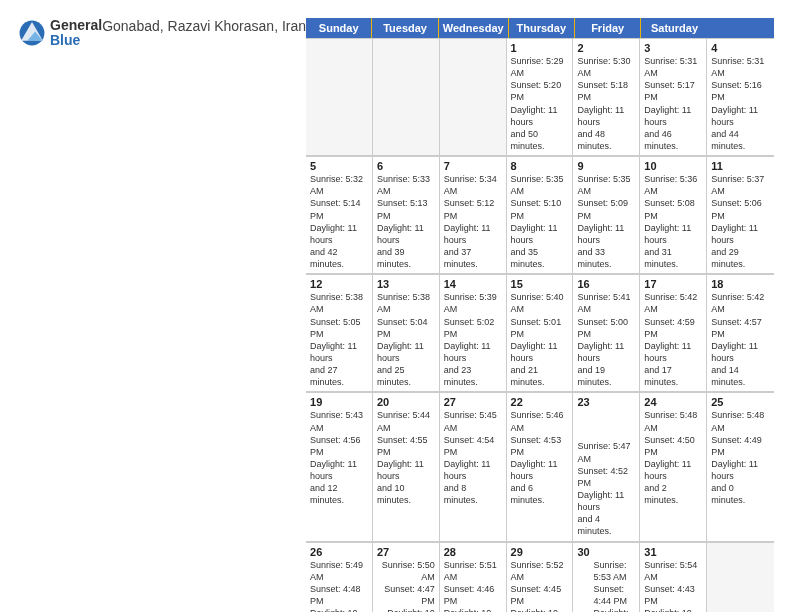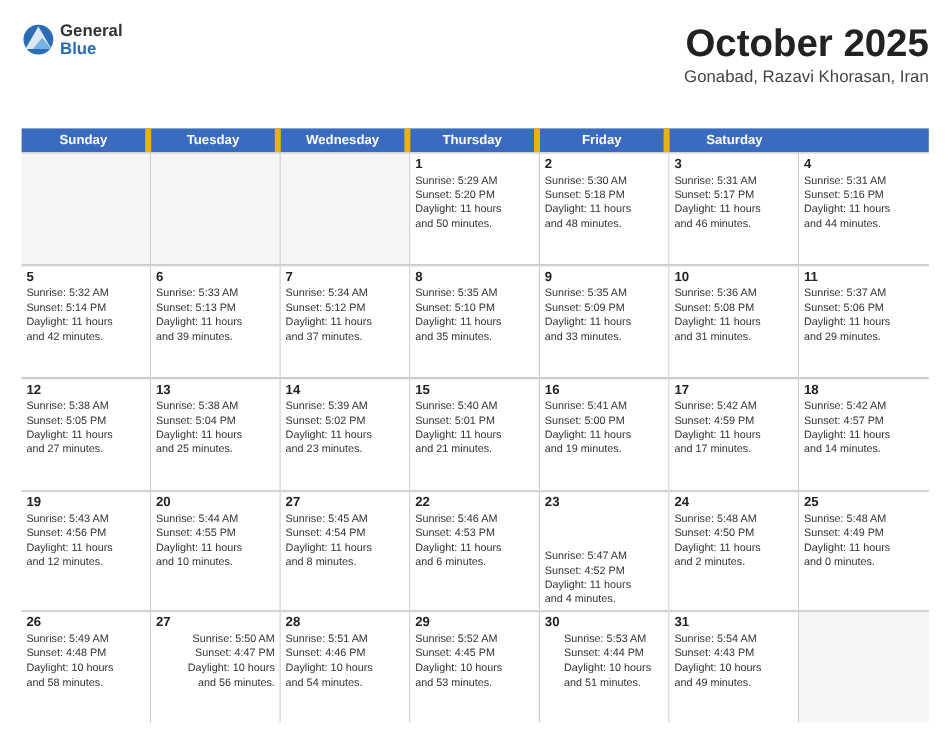--- a/index.html
+++ b/index.html
@@ -8,22 +8,20 @@
       background: #fff;
       width: 792px;
       height: 612px;
       overflow: hidden;
     }
     .page {
       width: 792px;
       height: 612px;
       padding: 18px 18px 10px 18px;
       display: flex;
-      flex-direction: column;
-      gap: 28px;
     }
     .header {
       display: flex;
       justify-content: space-between;
       align-items: flex-start;
       margin-bottom: 8px;
     }
     .logo {
       display: flex;
       align-items: center;
@@ -69,21 +67,21 @@
       display: grid;
       grid-template-columns: repeat(7, 1fr);
       background: #3a6bbf;
     }
     .cal-header-cell {
       color: #fff;
       font-size: 11px;
       font-weight: bold;
       padding: 4px 4px;
       text-align: center;
-      border-right: 5px solid #eab308;
+      border-right: 1px solid #eab308;
     }
     .cal-header-cell:last-child { border-right: none; }
     .cal-body {
       display: flex;
       flex-direction: column;
       flex: 1;
     }
     .cal-row {
       display: grid;
       grid-template-columns: repeat(7, 1fr);
@@ -126,21 +124,20 @@
         <circle cx="18" cy="18" r="16" fill="#2a6db5"></circle>
         <polygon points="18,4 32,28 4,28" fill="#fff" opacity="0.85"></polygon>
         <polygon points="22,16 32,28 12,28" fill="#4a9de0" opacity="0.7"></polygon>
       </svg>
       <div class="logo-text">
         <span class="logo-general">General</span>
         <span class="logo-blue">Blue</span>
       </div>
     </div>
     <div class="title-section">
-      <div class="month-title">October 2025</div>
       <div class="location">Gonabad, Razavi Khorasan, Iran</div>
     </div>
   </div>
 
   <div class="calendar">
     <div class="cal-header">
       <div class="cal-header-cell">Sunday</div>
       <div class="cal-header-cell">Tuesday</div>
       <div class="cal-header-cell">Wednesday</div>
       <div class="cal-header-cell">Thursday</div>

